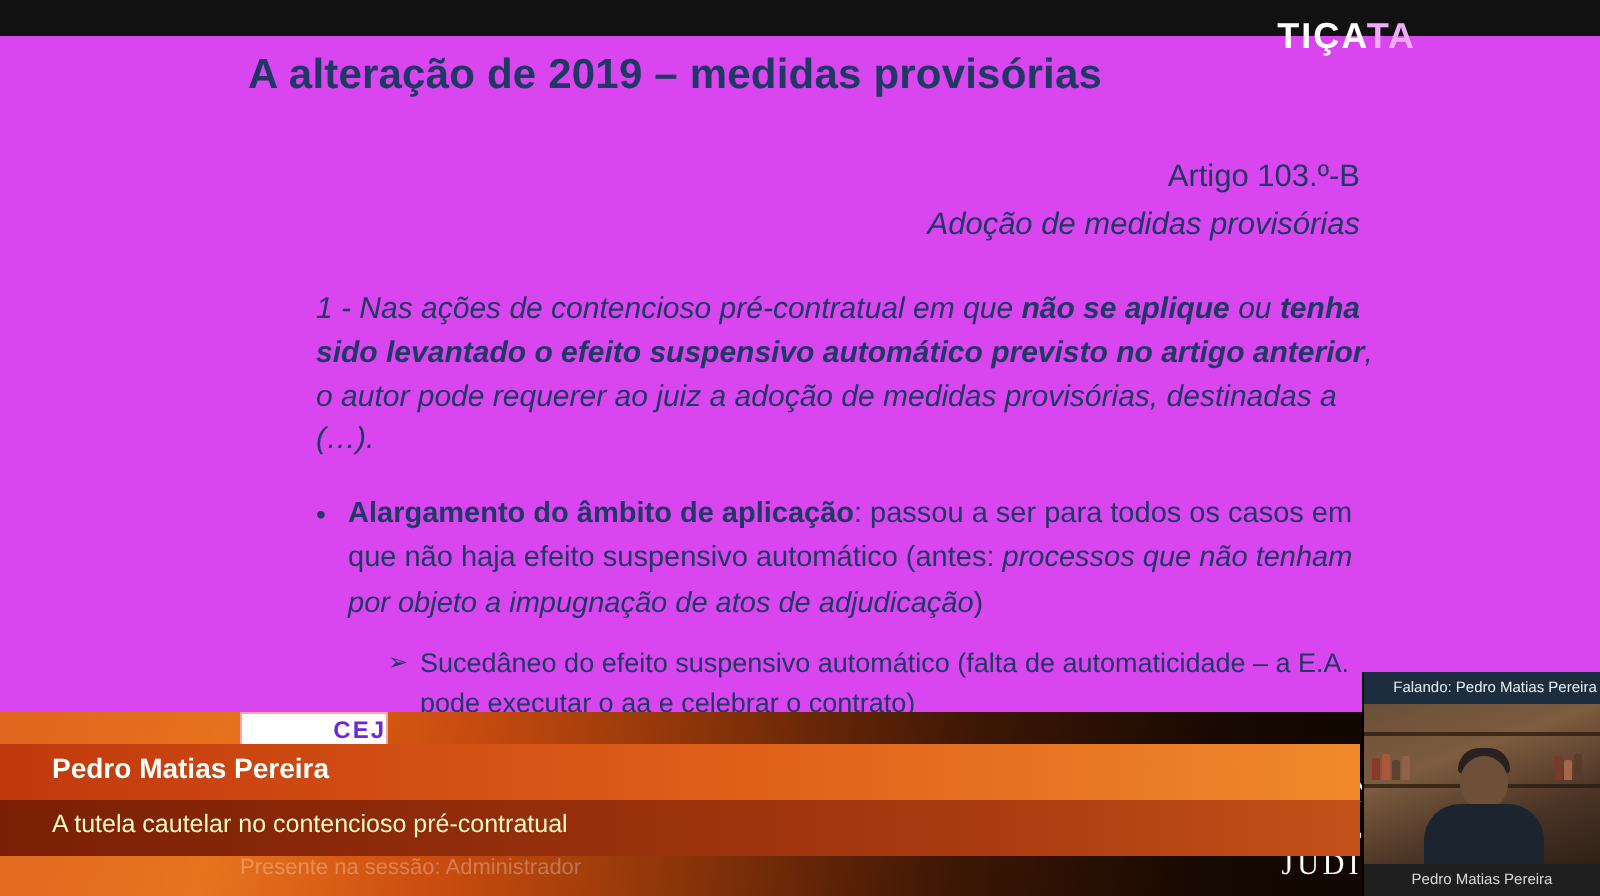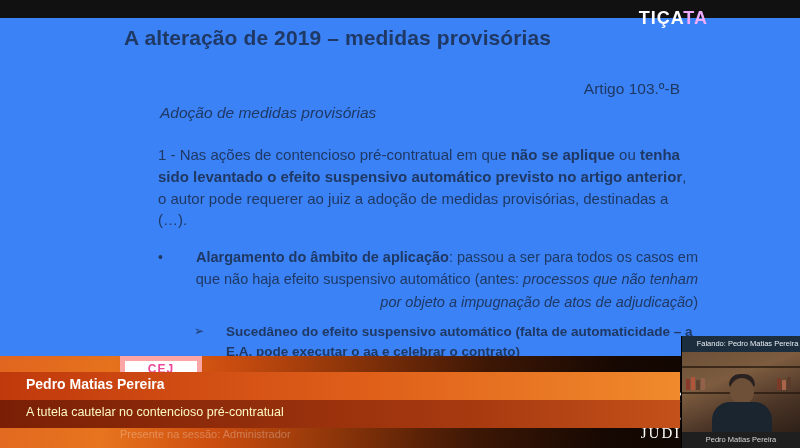--- a/index.html
+++ b/index.html
@@ -19,21 +19,21 @@
     height: 448px;
     background: #0a0a0a;
     overflow: hidden;
   }
 
   
   #slide {
     position: absolute;
     left: 0; top: 0;
     width: 800px; height: 448px;
-    background: #3b82f6;
+    background: #d946ef;
   }
   
   #top-band {
     position: absolute;
     left: 0; top: 0;
     width: 800px; height: 18px;
     background: #111111;
     z-index: 5;
   }
   
@@ -74,30 +74,31 @@
     left: 160px; top: 80px;
     width: 520px;
     text-align: right;
     font-size: 15.5px;
     color: #1f3864;
   }
   .article-sub {
     position: absolute;
     left: 160px; top: 104px;
     width: 520px;
-    text-align: left;
+    text-align: right;
     font-size: 15.5px;
     font-style: italic;
     color: #1f3864;
   }
   .quote {
     position: absolute;
     left: 158px; top: 144px;
     width: 536px;
     font-size: 15px;
+    font-style: italic;
     line-height: 1.45;
     color: #1f3864;
   }
   .quote b { font-weight: bold; }
 
   .bullet {
     position: absolute;
     left: 158px; top: 246px;
     width: 540px;
     font-size: 14.5px;
@@ -106,43 +107,41 @@
   }
   .bullet .dot {
     position: absolute;
     left: 0px; top: 1px;
     color: #1f3864;
     font-size: 14px;
   }
   .bullet .btext {
     display: block;
     margin-left: 16px;
-    text-align: right;
   }
   .bullet .btext b { font-weight: bold; }
   .bullet .btext i { font-style: italic; }
 
   .subbullet {
     position: absolute;
     left: 194px; top: 322px;
     width: 500px;
     font-size: 13.5px;
     line-height: 1.5;
     color: #1f3864;
   }
   .subbullet .arrow {
     position: absolute;
     left: 0px; top: 0px;
     color: #1f3864;
     font-size: 12px;
   }
   .subbullet .stext {
     display: block;
-    margin-left: 32px;
-    font-weight: bold;
+    margin-left: 16px;
   }
 
   
   #cej-logo {
     position: absolute;
     right: 14px;
     bottom: 6px;
     width: 176px;
     text-align: center;
     color: #ffffff;
@@ -200,26 +199,26 @@
     letter-spacing: 1px;
   }
   #broadcast-logo .accent { color: #f0abfc; }
 
   
   #cej-tab {
     position: absolute;
     left: 120px; top: 356px;
     width: 72px; height: 17px;
     background: #ffffff;
-    border: 5px solid #fca5a5;
+    border: 1px solid #fca5a5;
     z-index: 7;
-    text-align: center;
+    text-align: right;
     font-size: 12px;
     font-weight: bold;
-    color: #ec4899;
+    color: #6d28d9;
     line-height: 17px;
     letter-spacing: 1px;
   }
 
   
   #lower-third {
     position: absolute;
     left: 0; top: 372px;
     width: 680px; height: 56px;
     z-index: 8;

